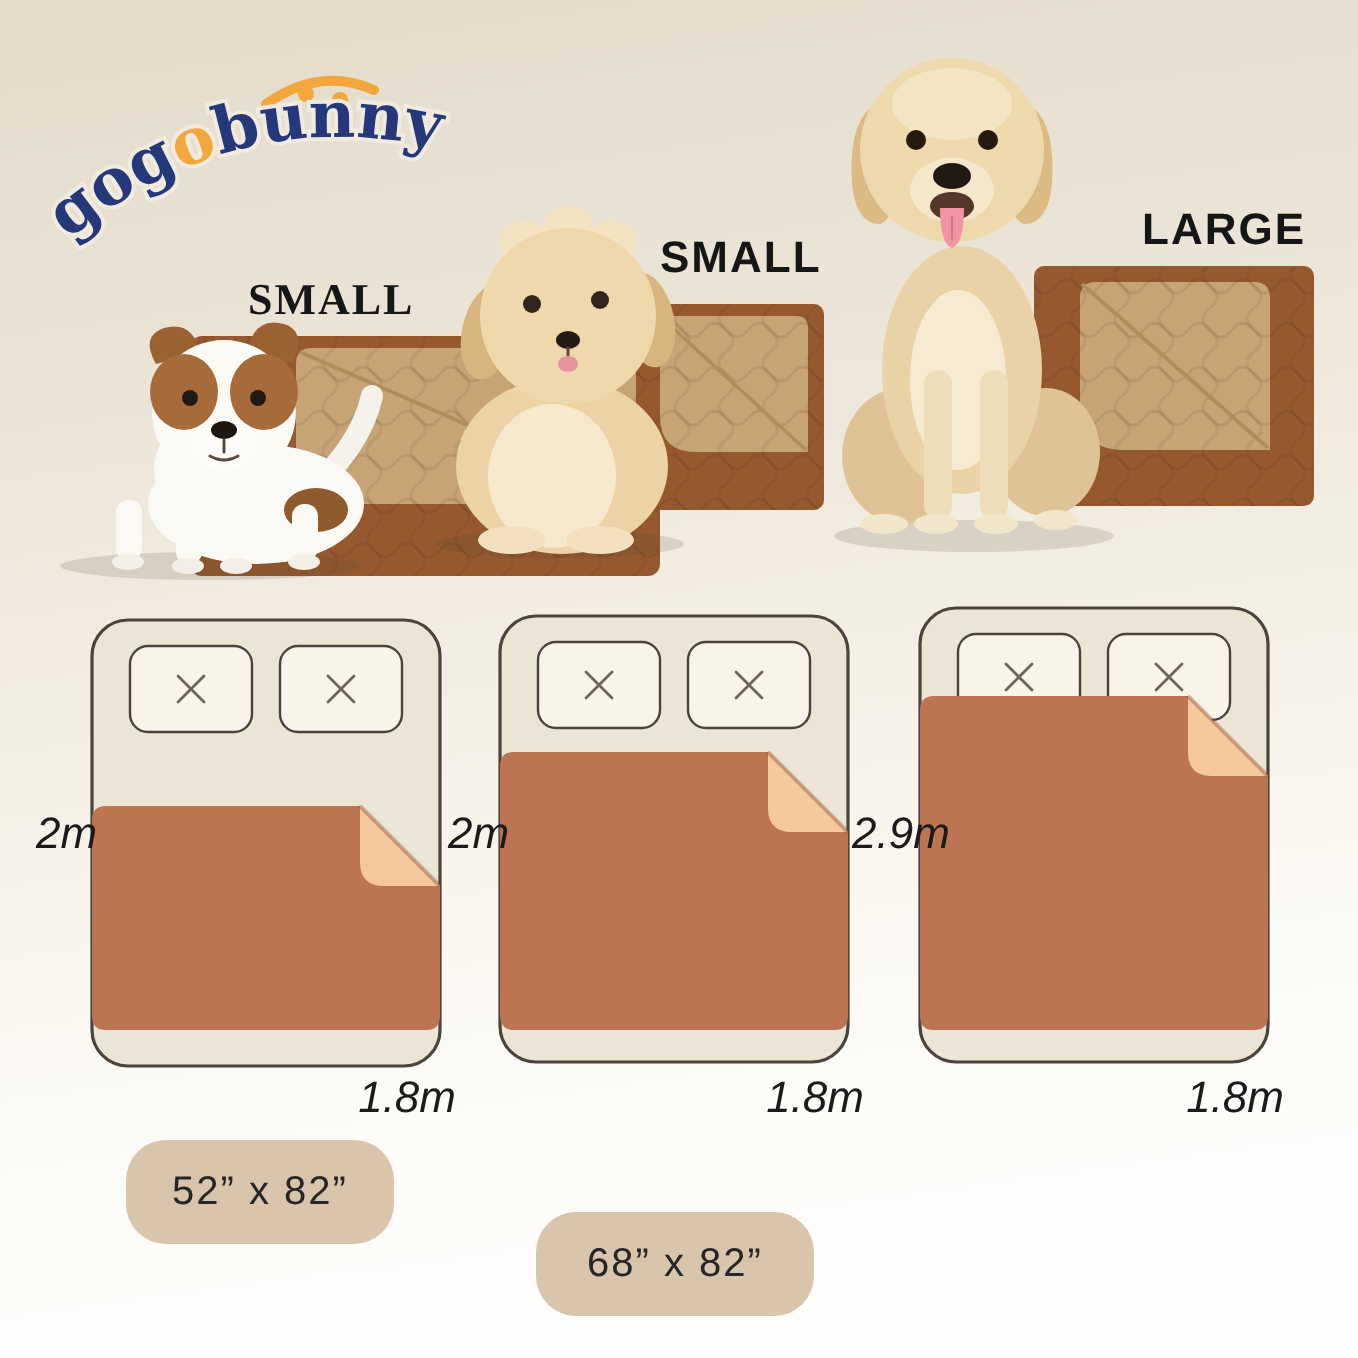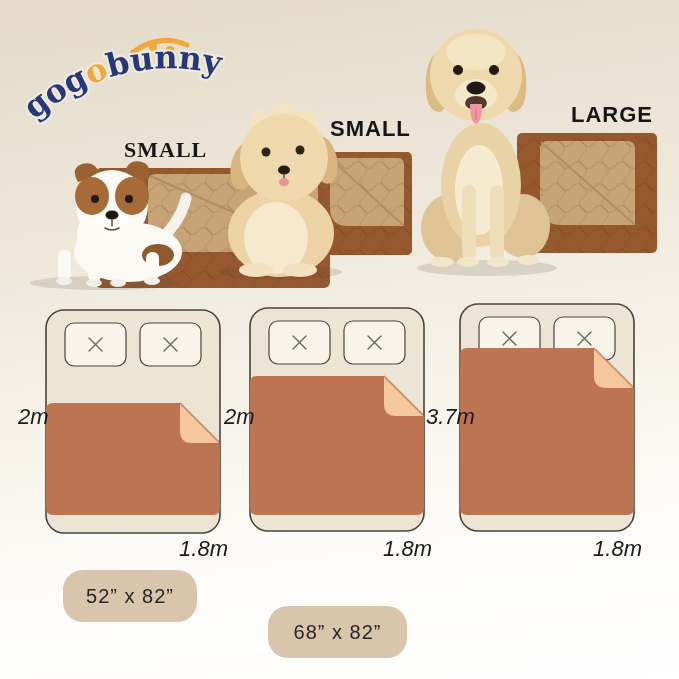--- a/index.html
+++ b/index.html
@@ -195,21 +195,21 @@
     </g>
     <g>
       <path d="M15,48 H142 L182,88 V208 Q182,215 175,215 H15 Q8,215 8,208 V55 Q8,48 15,48 Z" fill="#bd7452"></path>
       <path d="M142,48 L182,88 L154,88 Q142,88 142,76 Z" fill="#f4c79c"></path>
       <path d="M142,48 L182,88" stroke="rgba(125,62,32,0.35)" stroke-width="2" fill="none"></path>
     </g>
   </svg>
 
   <div class="abs dim-label" style="left:18px;top:406px;">2m</div>
   <div class="abs dim-label" style="left:224px;top:406px;">2m</div>
-  <div class="abs dim-label" style="left:426px;top:406px;">3.7m</div>
+  <div class="abs dim-label" style="left:426px;top:406px;">2.9m</div>
 
   <div class="abs dim-label width" style="left:38px;top:538px;">1.8m</div>
   <div class="abs dim-label width" style="left:242px;top:538px;">1.8m</div>
   <div class="abs dim-label width" style="left:452px;top:538px;">1.8m</div>
 
   <div class="abs pill" style="left:63px;top:570px;width:134px;">52” x 82”</div>
   <div class="abs pill" style="left:268px;top:570px;width:139px;margin-top:36px;">68” x 82”</div>
 
 </div>
 

